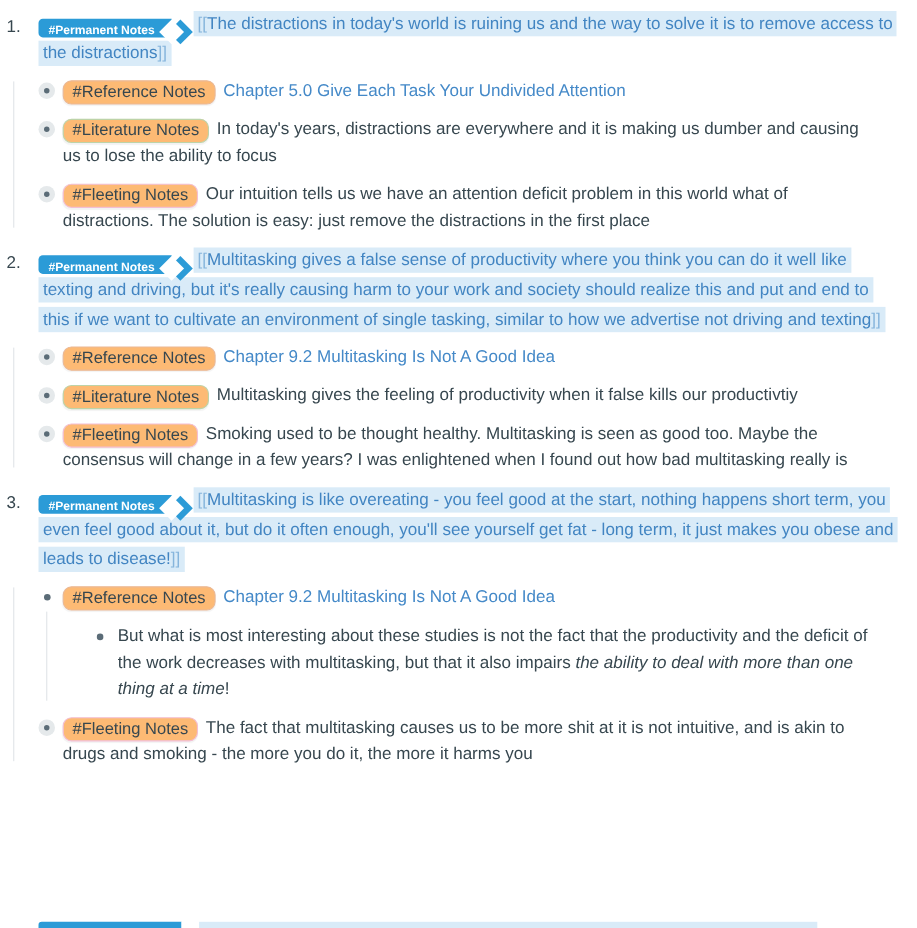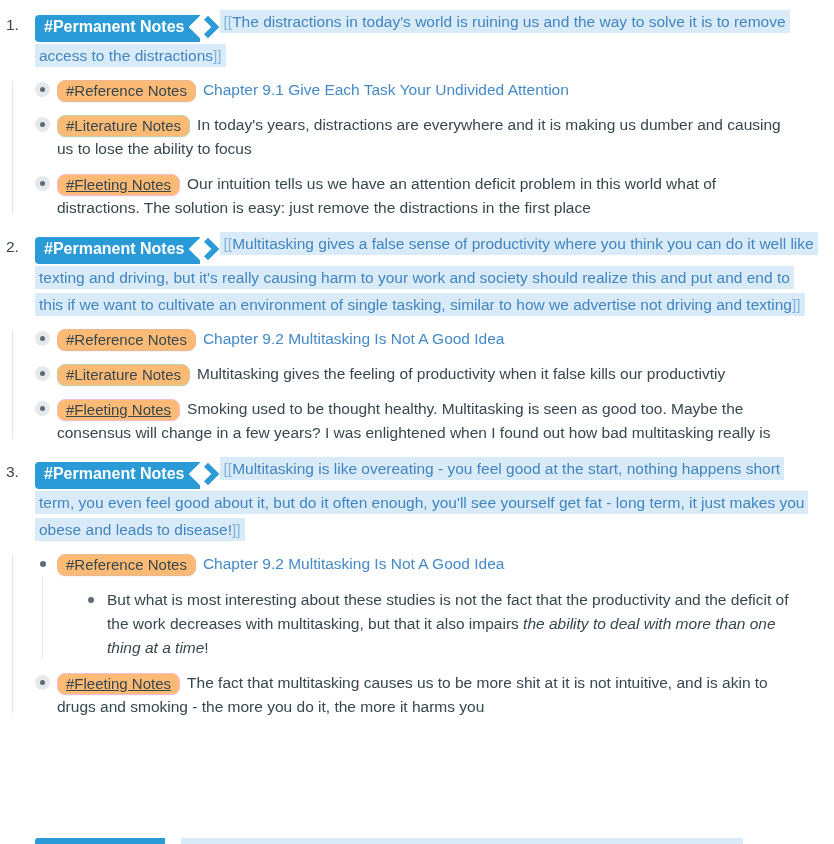--- a/index.html
+++ b/index.html
@@ -13,22 +13,22 @@
   .outline { padding-top:8px; }
   .item { position:relative; margin-bottom:10px; }
   .num { position:absolute; left:6px; top:5px; line-height:23px; }
   .header { margin-left:35px; padding-right:18px; line-height:27px; }
 
   
   .badge {
     position:relative; display:inline-block;
     background:var(--tag-permanent-bg,#2B9BD7);
     color:var(--tag-permanent-text,#fff);
-    font-weight:bold; font-size:16px;
-    height:27px; line-height:23px;
+    font-weight:bold; font-size:11px;
+    height:17px; line-height:23px;
     padding:0 15px 0 9px;
     border-radius:4px 0 0 4px;
     margin-right:20px; vertical-align:-5px;
     white-space:nowrap;
   }
   .badge > span { position:relative; z-index:3; }
   .badge::before { 
     content:""; position:absolute; right:-8px; top:3.5px;
     width:16px; height:16px; background:#fff;
     transform:rotate(45deg); z-index:2;
@@ -70,21 +70,21 @@
   .pill {
     display:inline-block; background:#fdba74;
     border:1.5px solid #ccc; border-radius:8px;
     padding:0 8px; line-height:20px; font-size:15px;
     margin-right:7px; vertical-align:-1px;
     box-shadow:0 1px 1px rgba(0,0,0,0.05);
     white-space:nowrap;
   }
   .pill-reference  { border-color:var(--tag-reference-border,#EBB894); }
   .pill-literature { border-color:var(--tag-literature-border,#BDD3A8);text-align:center; }
-  .pill-fleeting   { border-color:var(--tag-fleeting-border,#F3BED3);text-decoration:underline; }
+  .pill-fleeting   { border-color:var(--tag-fleeting-border,#F3BED3); }
 
   .link { color:var(--link,#4489C8); }
   .it { font-style:italic; }
 
   
   .child.has-nested::before {
     content:""; position:absolute; left:7px; top:25px; bottom:2px;
     width:1px; background:var(--guideline,#E0E4E8);
   }
   .nested { position:relative; margin-left:30px; margin-top:12px; padding-left:20px; line-height:24px; }
@@ -107,21 +107,21 @@
   <div class="item">
     <span class="num">1.</span>
     <div class="header">
       <span class="badge"><span>#Permanent Notes</span></span><span class="hl"><span class="br">[[</span><span>The distractions in today's world is ruining us and the way to solve it is to remove access to the distractions</span><span class="br">]]</span></span>
     </div>
     <div class="children">
       <div class="child">
         <span class="bullet">
             <span class="idot"></span>
           </span>
-        <span class="pill pill-reference">#Reference Notes</span><span class="link">Chapter 9.1 Give Each Task Your Undivided Attention</span>
+        <span class="pill pill-reference">#Reference Notes</span><span class="link">Chapter 5.0 Give Each Task Your Undivided Attention</span>
       </div>
       <div class="child">
         <span class="bullet">
             <span class="idot"></span>
           </span>
         <span class="pill pill-literature">#Literature Notes</span><span>In today's years, distractions are everywhere and it is making us dumber and causing us to lose the ability to focus</span>
       </div>
       <div class="child">
         <span class="bullet">
             <span class="idot"></span>

